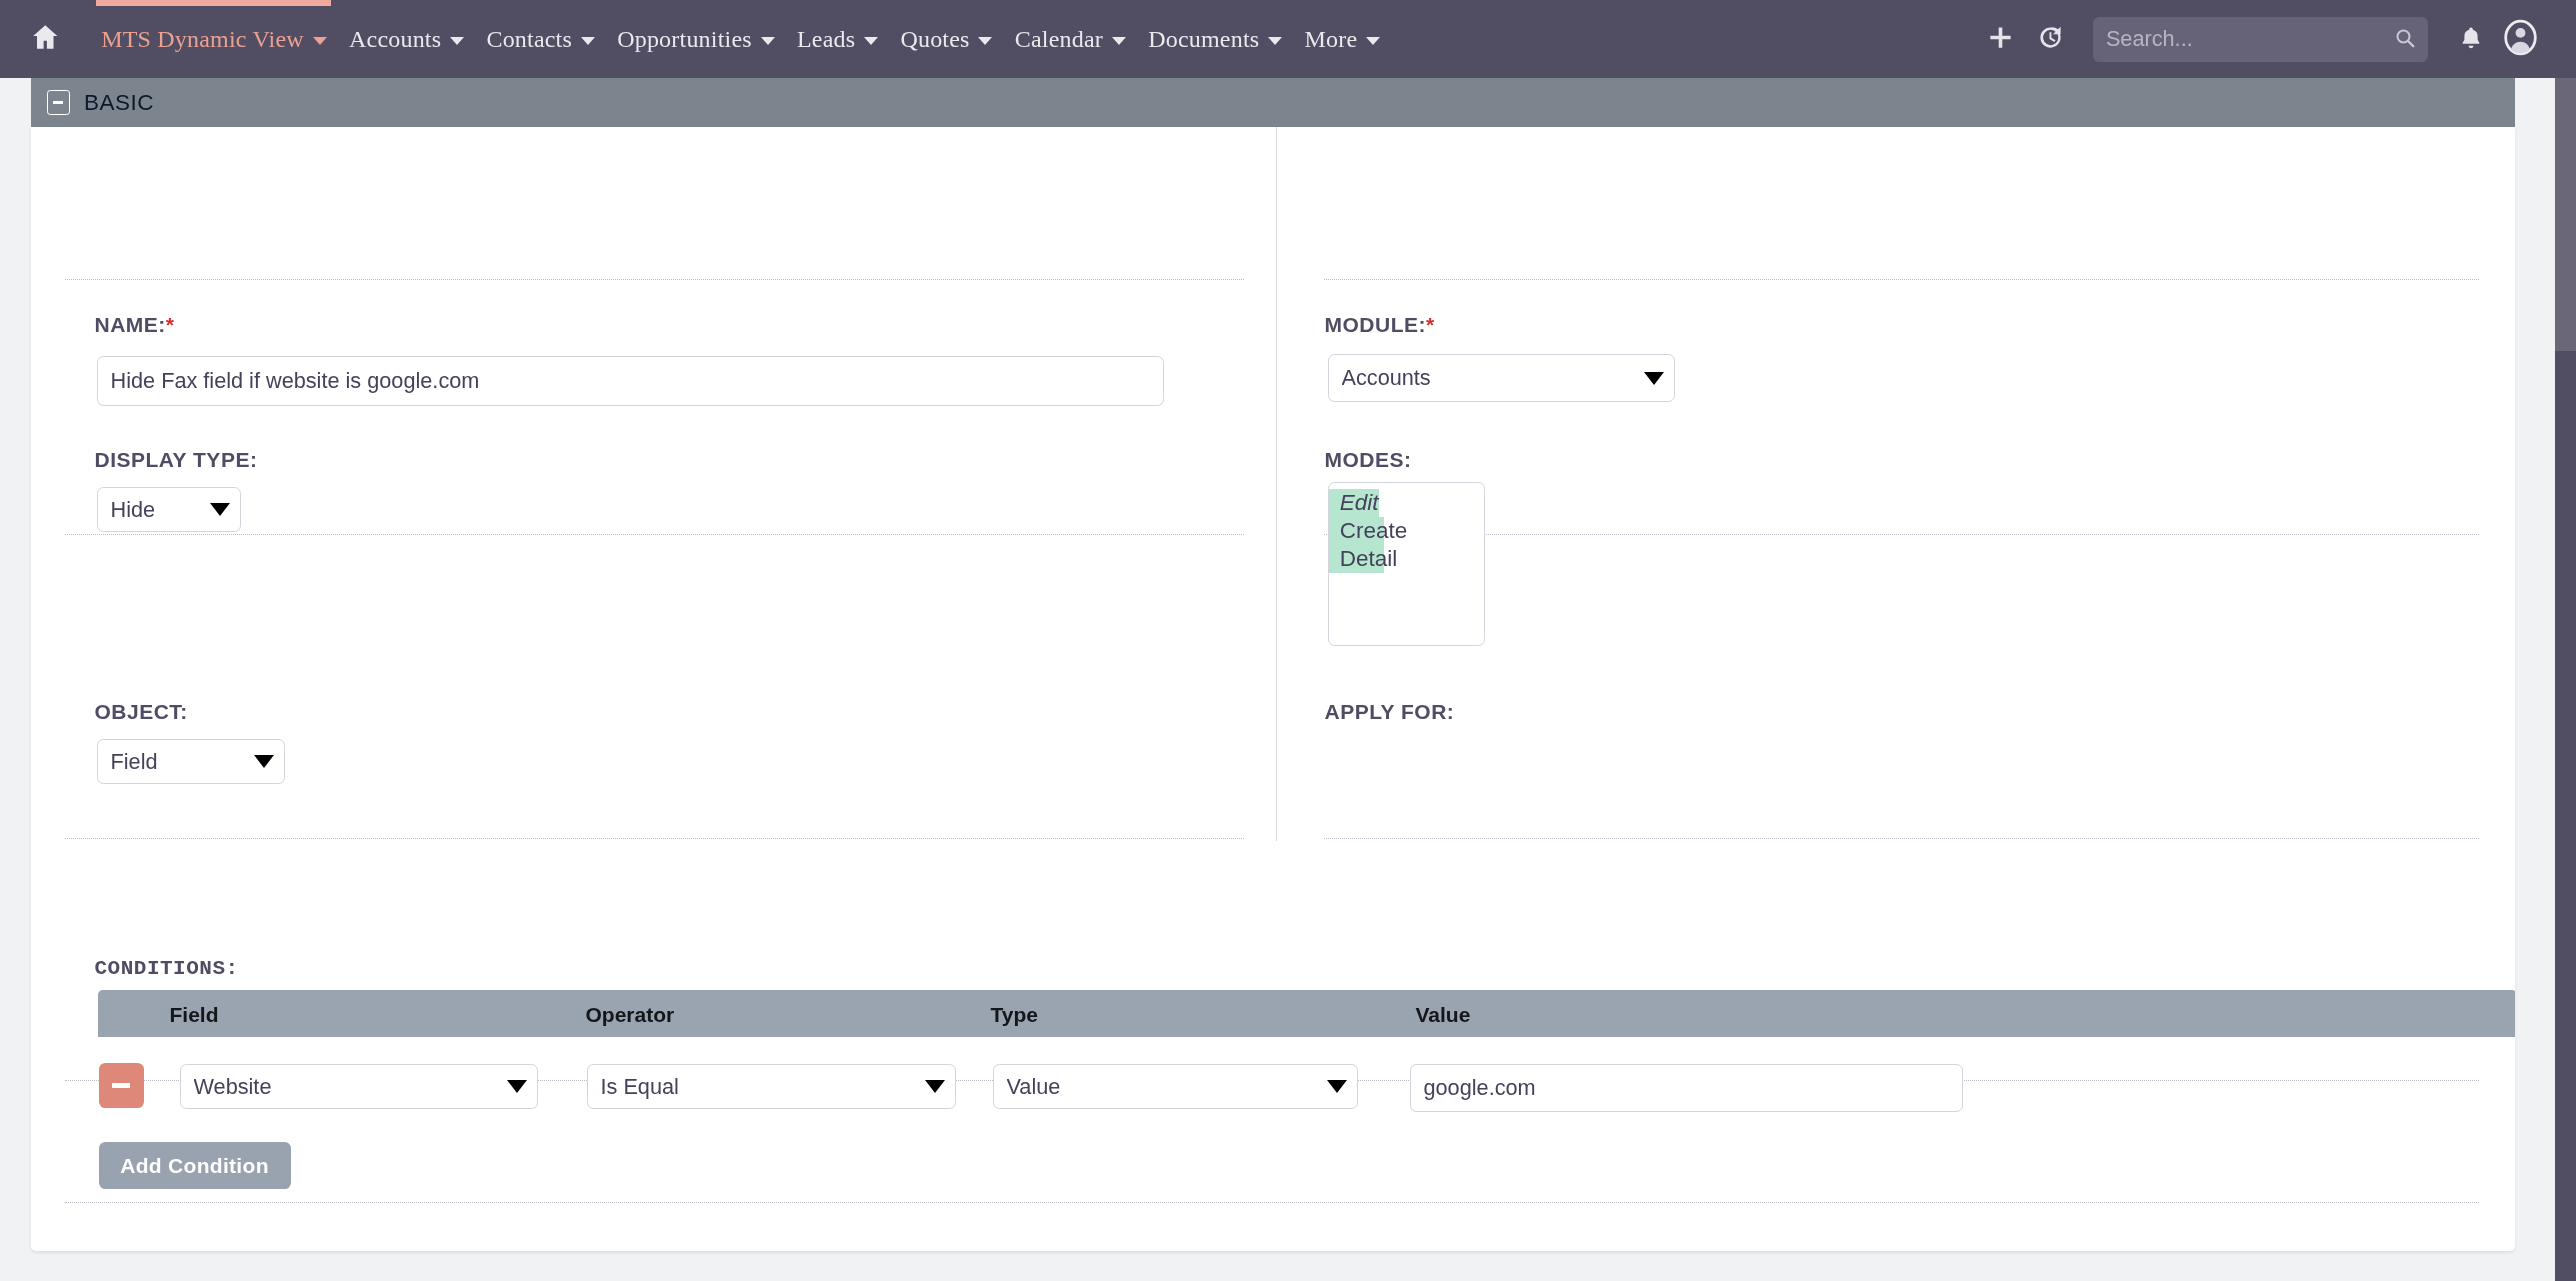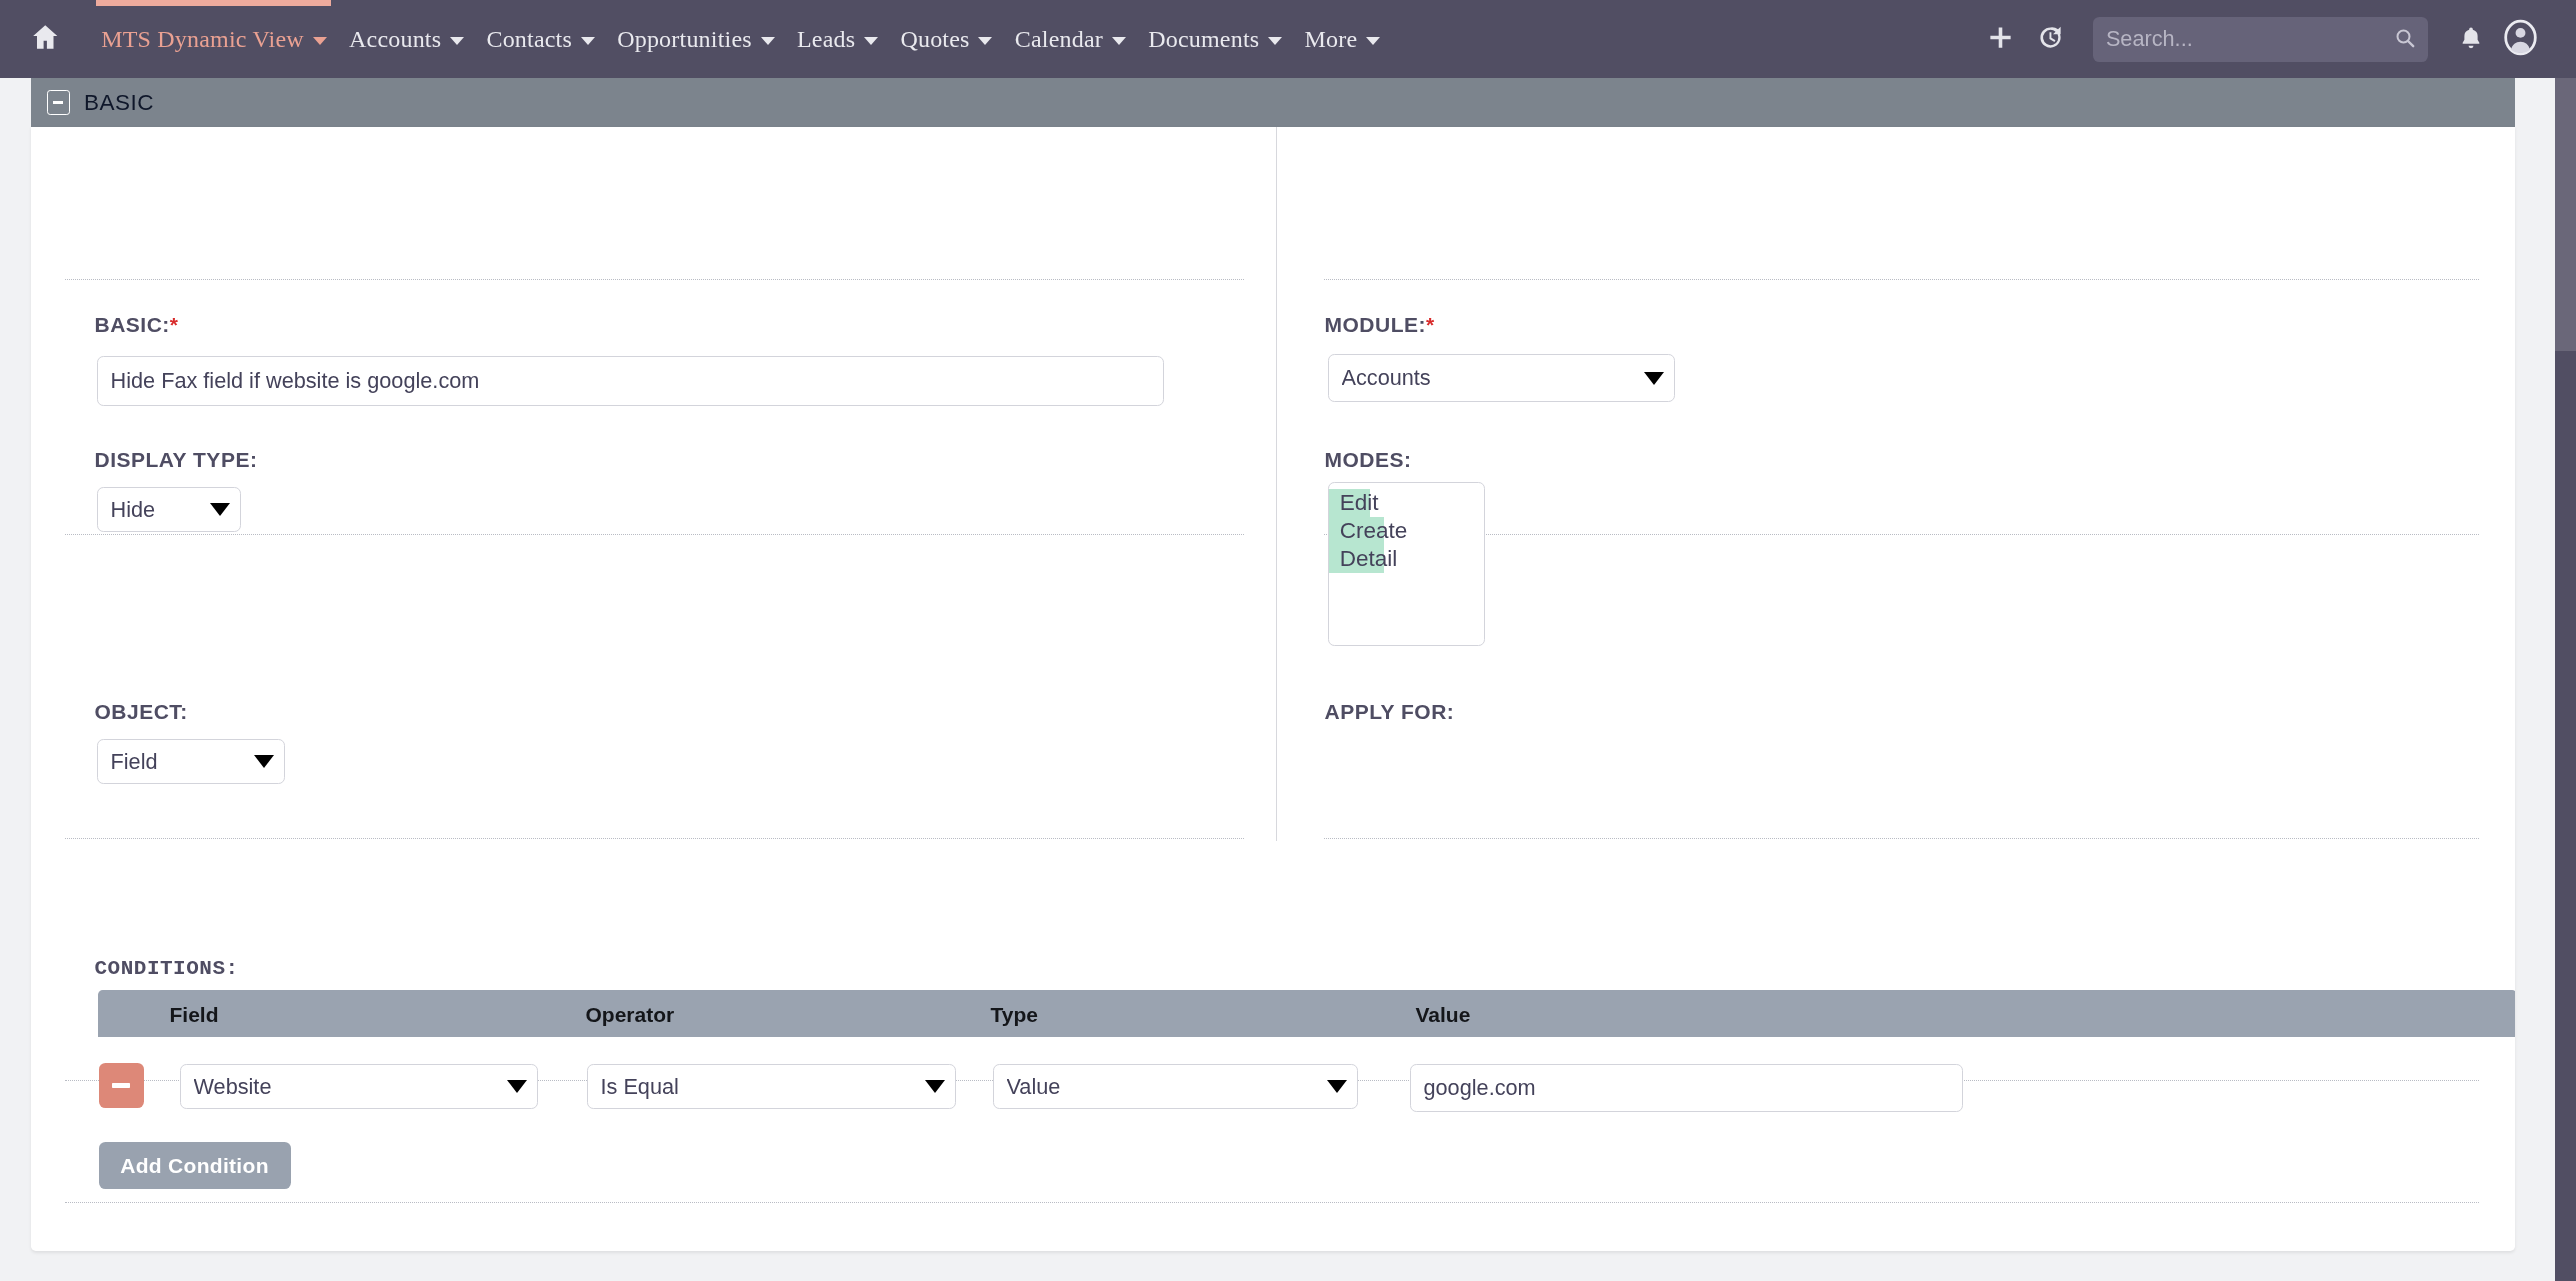--- a/index.html
+++ b/index.html
@@ -376,42 +376,42 @@
   <div class="row-rule" style="left:34px; top:152px; width:1179px;"></div>
   <div class="row-rule" style="left:1293px; top:152px; width:1155px;"></div>
   <div class="row-rule" style="left:34px; top:407px; width:1179px;"></div>
   <div class="row-rule" style="left:1293px; top:407px; width:1155px;"></div>
   <div class="row-rule" style="left:34px; top:711px; width:1179px;"></div>
   <div class="row-rule" style="left:1293px; top:711px; width:1155px;"></div>
   <div class="row-rule" style="left:34px; top:953px; width:2414px;"></div>
   <div class="row-rule" style="left:34px; top:1075px; width:2414px;"></div>
 
   <div class="field-label" style="left:64px; top:186px;">
-    <span>BASIC:</span><span class="req">*</span>
+    <span>NAME:</span><span class="req">*</span>
   </div>
   <input class="text-input" type="text" style="left: 66px; top: 229px; width: 1067px; height: 50px;" value="Hide Fax field if website is google.com">
 
   <div class="field-label" style="left:1294px; top:186px;">
     <span>MODULE:</span><span class="req">*</span>
   </div>
   <div class="select-box" style="left:1297px; top:227px; width:347px; height:48px;">
     <span class="select-value">Accounts</span>
     <span class="select-arrow"></span>
   </div>
 
   <div class="field-label" style="left:64px; top:321px;">DISPLAY TYPE:</div>
   <div class="select-box" style="left:66px; top:360px; width:144px; height:45px;">
     <span class="select-value">Hide</span>
     <span class="select-arrow"></span>
   </div>
 
   <div class="field-label" style="left:1294px; top:321px;">MODES:</div>
   <div class="listbox" style="left:1297px; top:355px; width:157px; height:164px;">
     <div style="padding-top:6.4px;">
-      <div class="listbox-option sel" style="width:41px;">Edit</div>
+      <div class="listbox-option sel" style="width:50px;font-style:italic;">Edit</div>
       <div class="listbox-option sel" style="width:55px;">Create</div>
       <div class="listbox-option sel" style="width:55px;">Detail</div>
     </div>
   </div>
 
   <div class="field-label" style="left:64px; top:573px;">OBJECT:</div>
   <div class="select-box" style="left:66px; top:612px; width:188px; height:45px;">
     <span class="select-value">Field</span>
     <span class="select-arrow"></span>
   </div>

